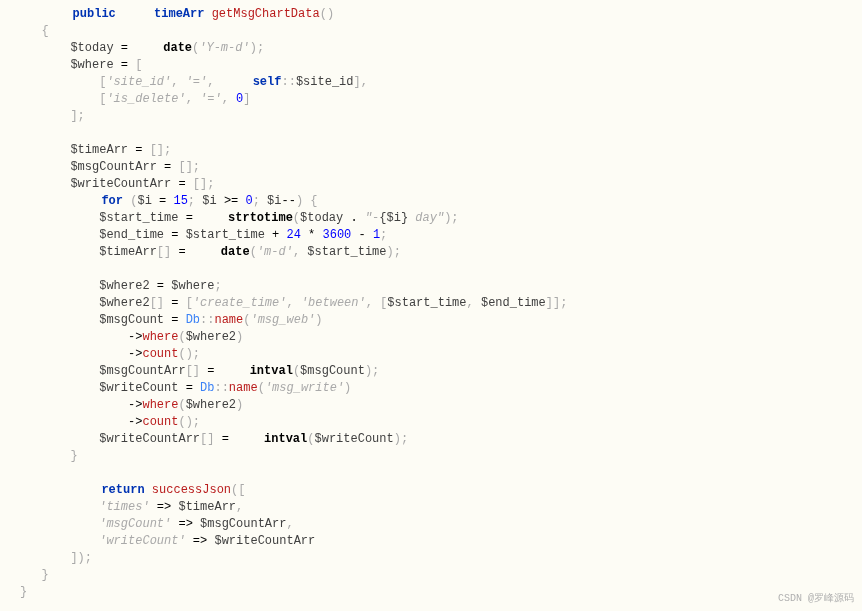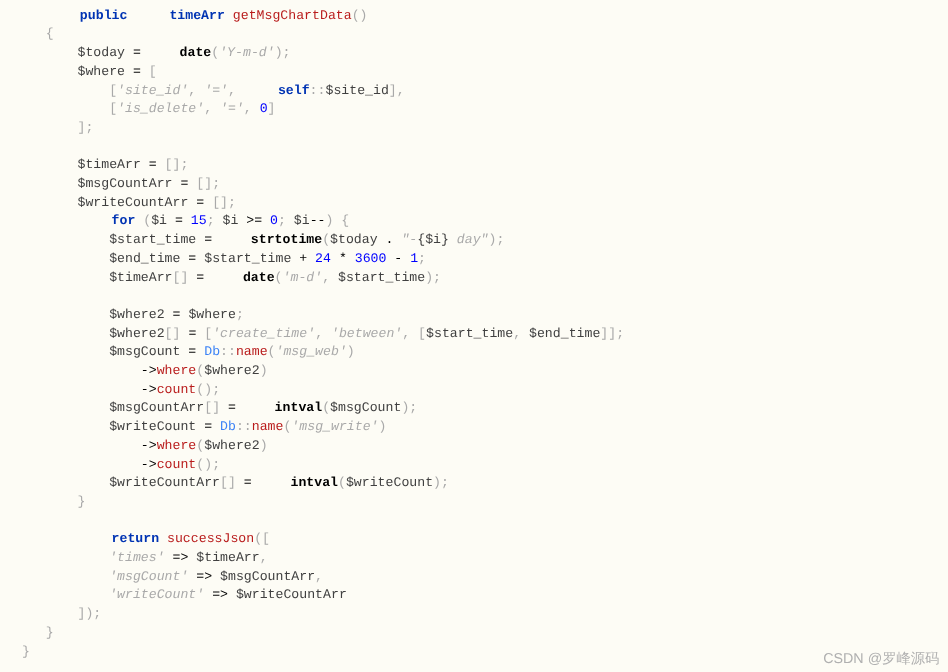--- a/index.html
+++ b/index.html
@@ -27,22 +27,22 @@
   .brace { color: #a9a9a9; }
   .punct { color: #a9a9a9; }
   .op { color: #000; }
   .plain { color: #b91c1c; }
   .class { color: #3b82f6; }
   .watermark {
     position: absolute;
     bottom: 4px;
     right: 8px;
     color: #b0b0b0;
-    font-size: 13px;
-    font-family: Liberation Sans, sans-serif;
+    font-size: 10px;
+    font-family: Liberation Mono, monospace;
   }
 </style>
 </head>
 <body>
 
 <div class="code-area"><span class="op">   </span><span class="kw">public</span> <span class="kw">timeArr</span> <span class="plain">getMsgChartData</span><span class="punct">()</span>
    <span class="brace">{</span>
        <span class="var">$today</span> <span class="op">=</span> <span class="fn">date</span><span class="punct">(</span><span class="str">'Y-m-d'</span><span class="punct">);</span>
        <span class="var">$where</span> <span class="op">=</span> <span class="punct">[</span>
            <span class="punct">[</span><span class="str">'site_id'</span><span class="punct">,</span> <span class="str">'='</span><span class="punct">,</span> <span class="kw">self</span><span class="punct">::</span><span class="var">$site_id</span><span class="punct">],</span>

